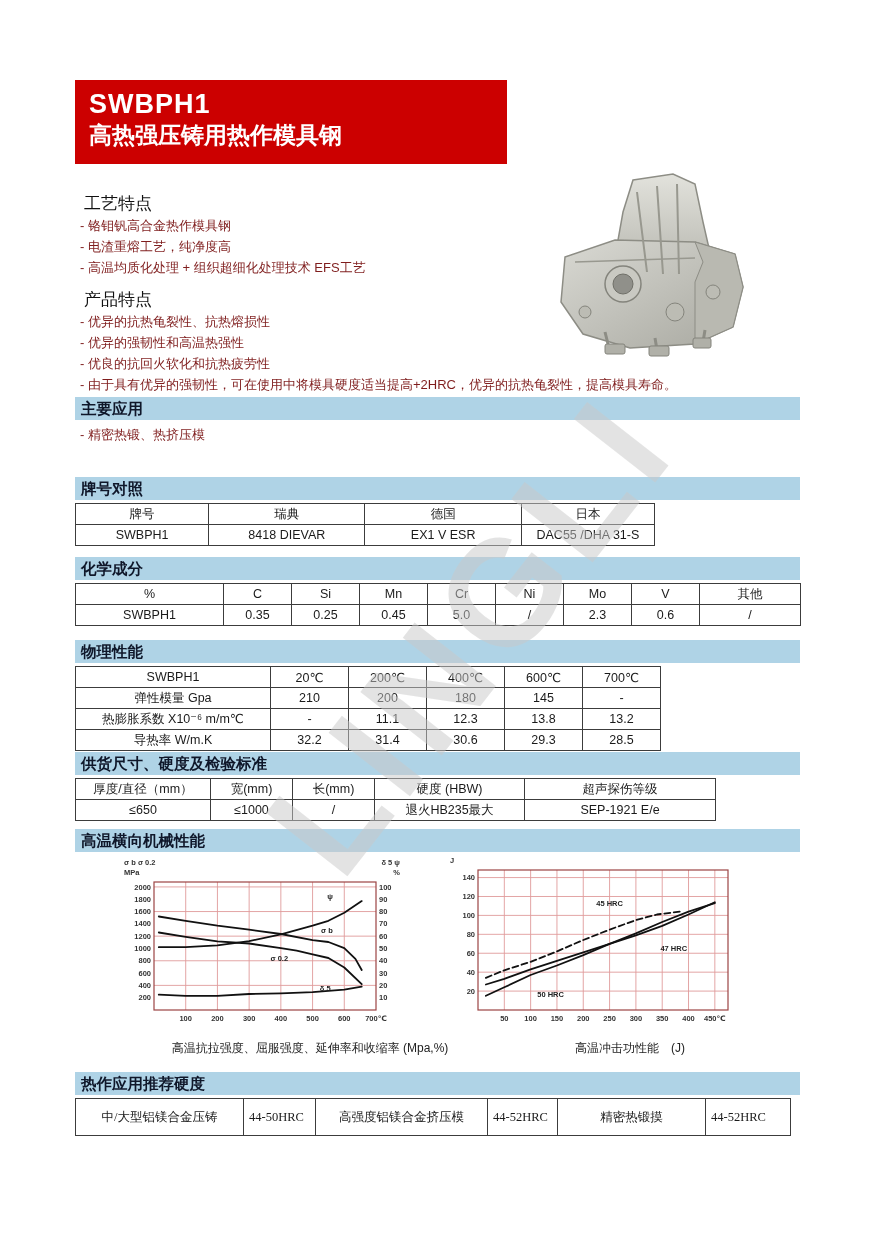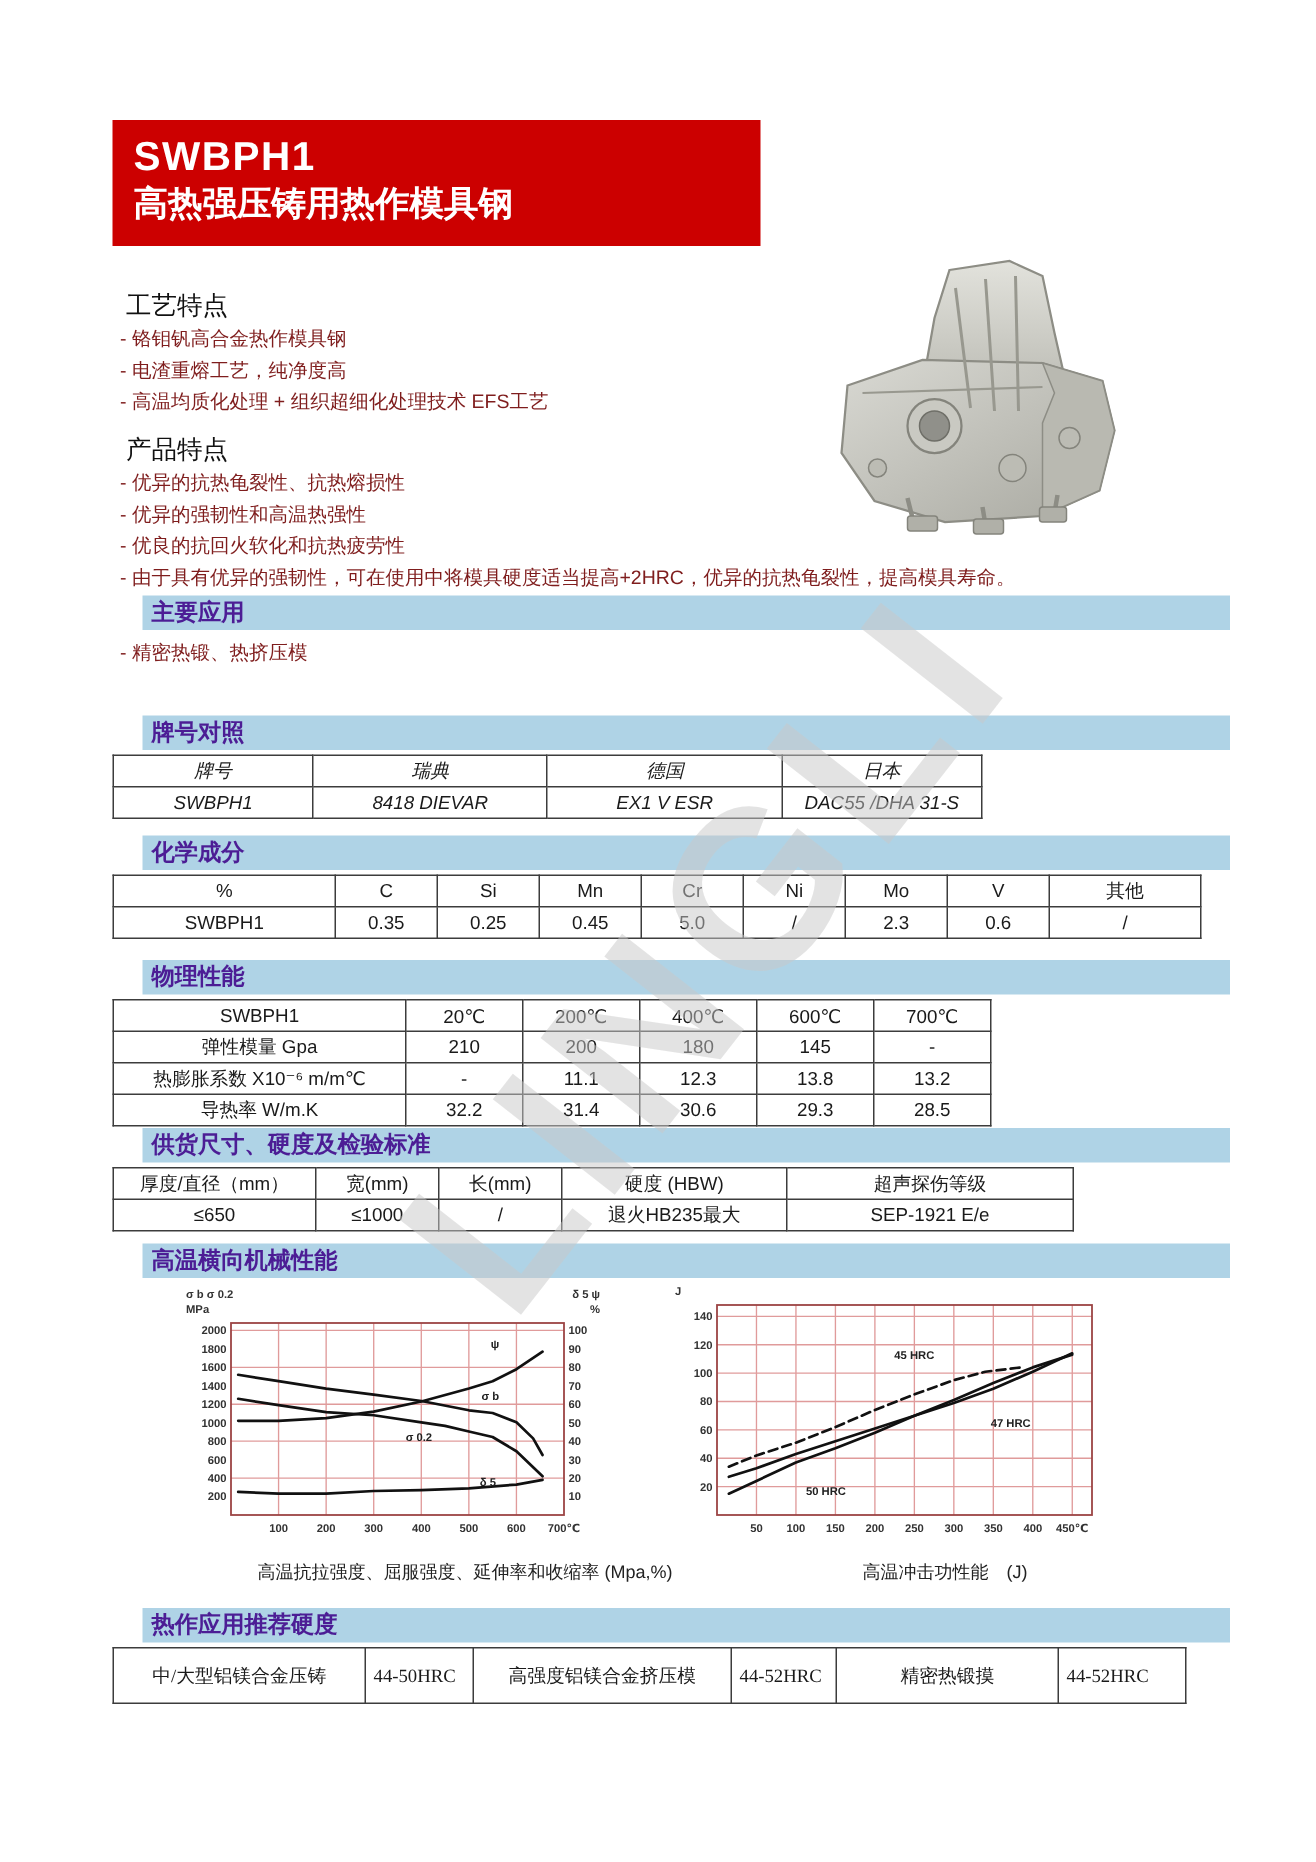--- a/index.html
+++ b/index.html
@@ -6,21 +6,21 @@
   .page{position:relative;width:877px;height:1148px;background:#fff;
         font-family:"Liberation Sans","DejaVu Sans",sans-serif;color:#1a1a1a;overflow:hidden;}
   .red-header{position:absolute;left:75px;top:80px;width:432px;height:84px;background:#CC0000;
         color:#fff;padding:8px 14px;box-sizing:border-box;}
   .rh1{font-size:27px;font-weight:bold;line-height:32px;letter-spacing:1px;}
   .rh2{font-size:23px;font-weight:bold;line-height:30px;}
   .h2{position:absolute;font-size:17px;font-weight:normal;color:#111;}
   .bullets{position:absolute;font-size:13px;line-height:21px;color:#7f1d1d;}
   .bullets div{white-space:nowrap;}
   .band{position:absolute;left:75px;width:725px;height:23px;background:#AFD3E6;
-        font-weight:bold;font-size:15.5px;line-height:23px;padding-left:6px;box-sizing:border-box;color:#4c1d95;margin-left:20px;}
+        font-weight:bold;font-size:15.5px;line-height:23px;padding-left:6px;box-sizing:border-box;color:#0f172a;}
   .tbl{position:absolute;border-collapse:collapse;font-size:12.5px;text-align:center;
         table-layout:fixed;background:#fff;}
   .tbl th,.tbl td{border:1px solid #3c3c3c;height:20px;padding:0 2px;font-weight:normal;
         overflow:hidden;white-space:nowrap;}
   .tbl.hard td{height:36px;font-family:Liberation Serif, serif;}
   .tbl.hard td:nth-child(even){text-align:left;padding-left:5px;}
   .caption{position:absolute;font-size:12px;color:#222;}
   .chart{position:absolute;}
   .chart svg{display:block;}
   .watermark{position:absolute;left:150px;top:555px;width:640px;height:160px;
@@ -82,21 +82,21 @@
       <div>-  优良的抗回火软化和抗热疲劳性</div>
       <div>-  由于具有优异的强韧性，可在使用中将模具硬度适当提高+2HRC，优异的抗热龟裂性，提高模具寿命。</div>
     </div>
 
   <div class="band" style="top:397px;">主要应用</div>
   <div class="bullets" style="left:80px;top:424px;line-height:22px;">
       <div>-  精密热锻、热挤压模</div>
     </div>
 
   <div class="band" style="top:477px;">牌号对照</div>
-  <table class="tbl" style="left:75px;top:503px;width:580px;font-style:italic;">
+  <table class="tbl" style="left:75px;top:503px;width:580px;">
     <colgroup>
         <col style="width:23%">
         <col style="width:27%">
         <col style="width:27%">
         <col style="width:23%">
       </colgroup>
     <tbody>
         <tr>
           <th>牌号</th>
           <th>瑞典</th>

